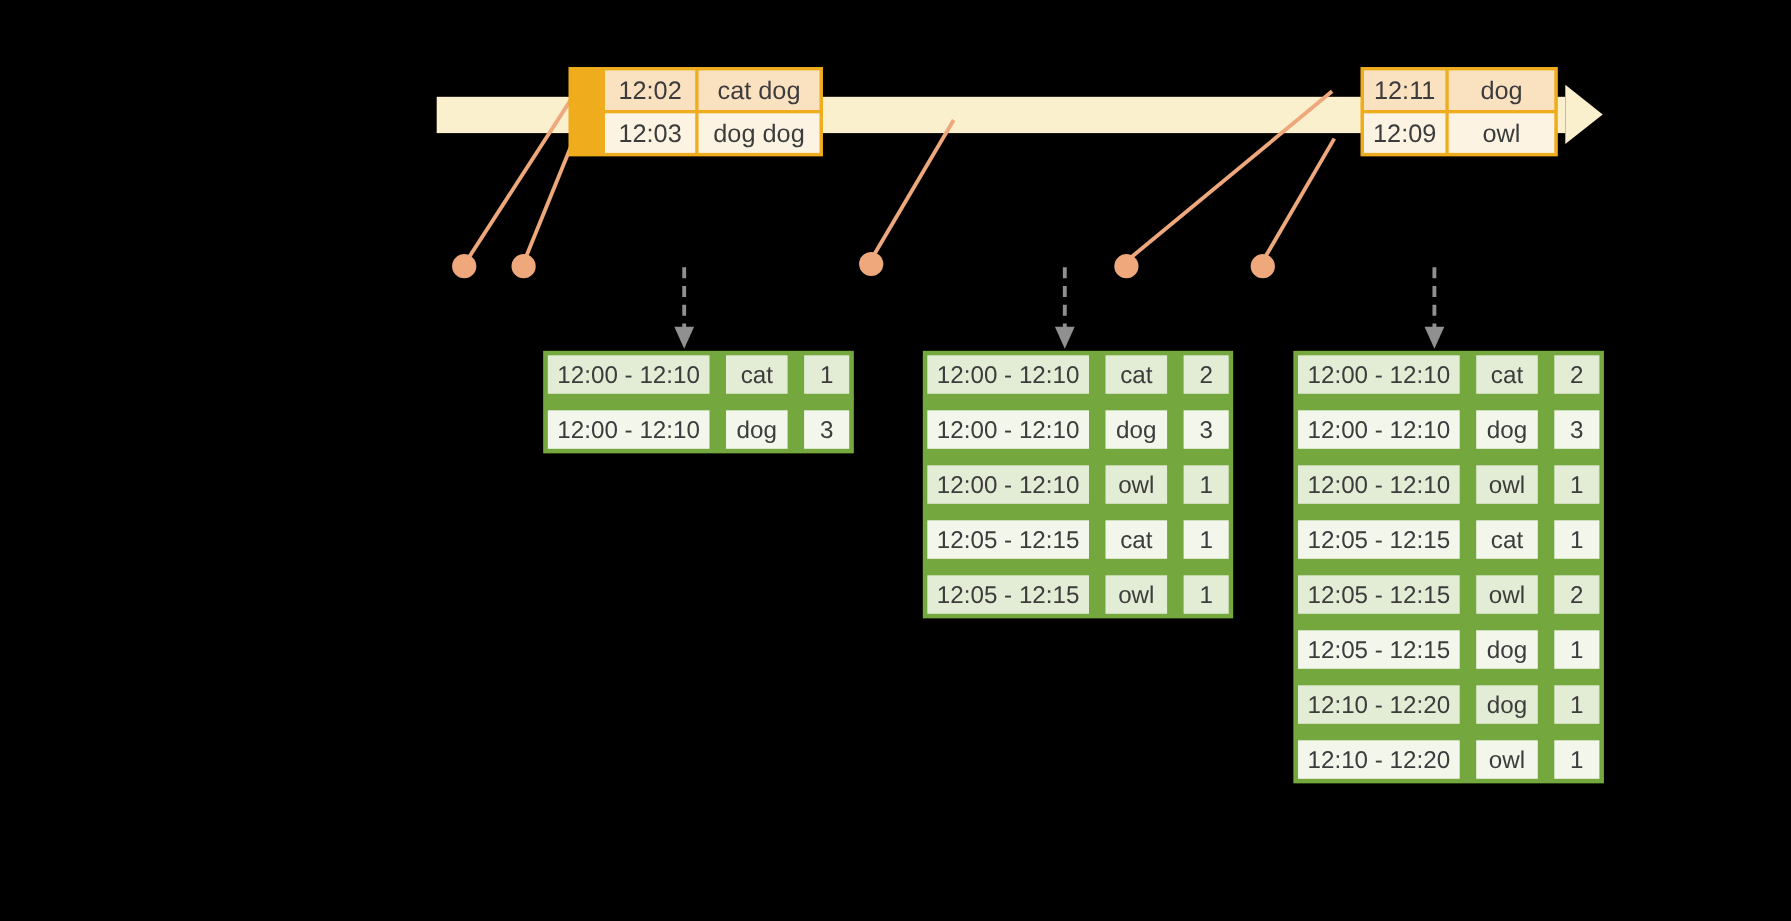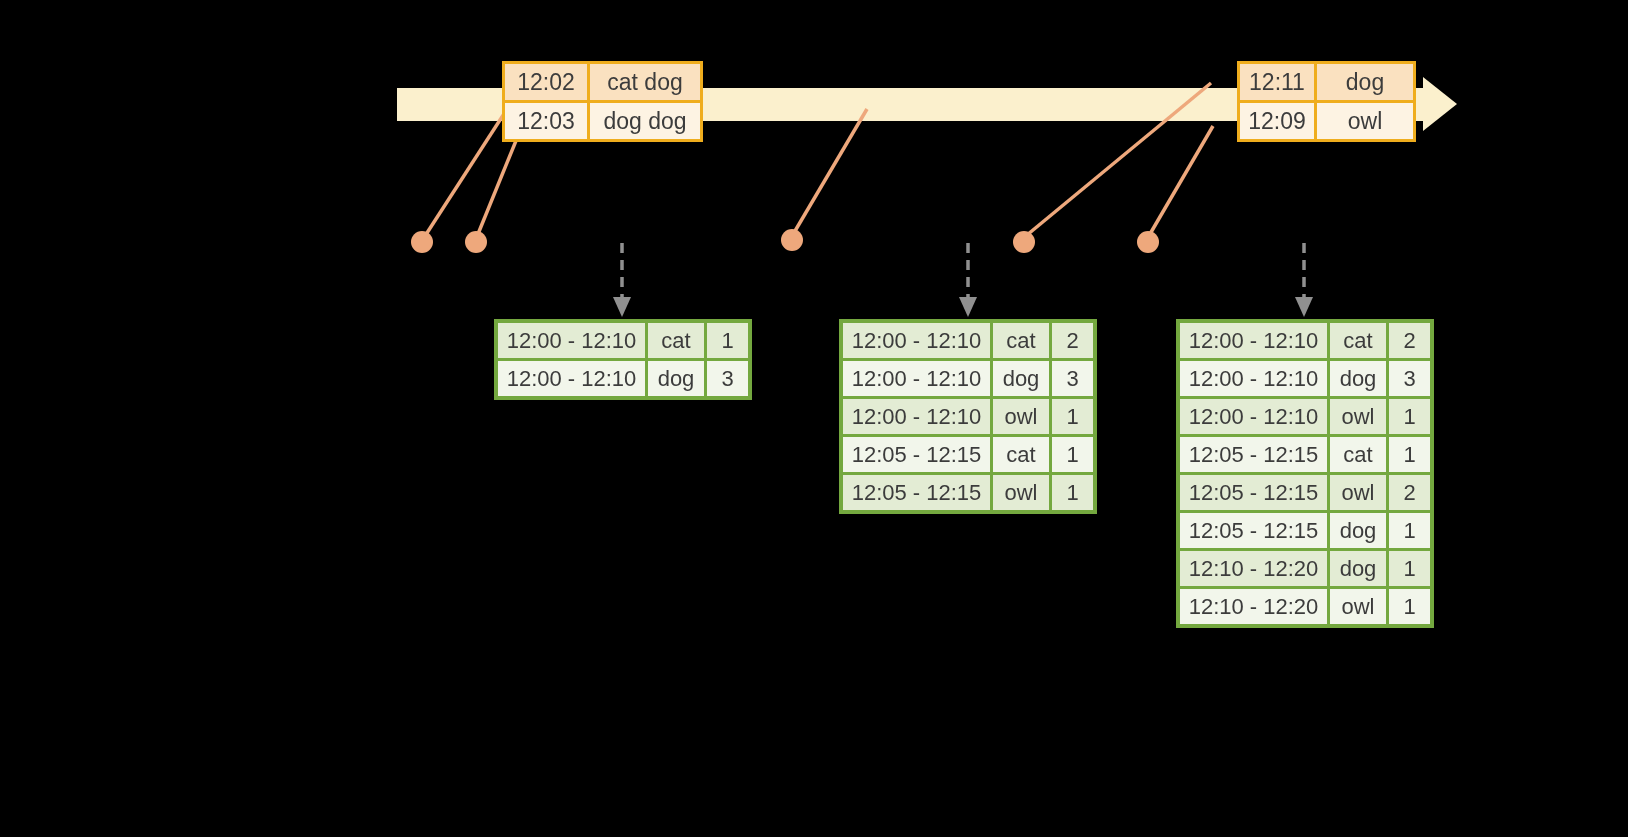--- a/index.html
+++ b/index.html
@@ -20,28 +20,28 @@
   .dash-head{fill:var(--dashed-arrow);}
 
   .etable{position:absolute;z-index:2;display:grid;gap:3px;background:var(--event-border);
           border:3px solid var(--event-border);}
   .etable .cell{display:flex;align-items:center;justify-content:center;
                 font-size:23px;color:var(--text);}
   .tone-peach{background:var(--event-row-peach);}
   .tone-peach-light{background:var(--event-row-peach-light);}
   .tone-cream{background:var(--event-row-cream);text-align:center;}
 
-  .rtable{position:absolute;z-index:2;display:grid;gap:3px;background:var(--result-border);
+  .rtable{position:absolute;z-index:2;display:grid;gap:15px;background:var(--result-border);
           border:4px solid var(--result-border);grid-template-columns:147px 56px 41px;grid-auto-rows:35px;}
   .rtable .cell{display:flex;align-items:center;justify-content:center;
                 font-size:22px;color:var(--text);}
   .rrow-dark{background:var(--result-row-dark);}
   .rrow-light{background:var(--result-row-light);}
 
-  #t-events-1{left:502px;top:61px;grid-template-columns:82px 110px;grid-auto-rows:36px;}
+  #t-events-1{left:517px;top:61px;grid-template-columns:82px 110px;grid-auto-rows:36px;padding-left:30px;}
   #t-events-2{left:867px;top:84px;grid-template-columns:82px 111px;grid-auto-rows:32px;}
   #t-events-3{left:1211px;top:61px;grid-template-columns:74px 96px;grid-auto-rows:36px;margin-left:26px;}
   #t-counts-1{left:494px;top:319px;}
   #t-counts-2{left:839px;top:319px;}
   #t-counts-3{left:1176px;top:319px;}
 </style>
 </head>
 <body>
 
 <div class="canvas">

